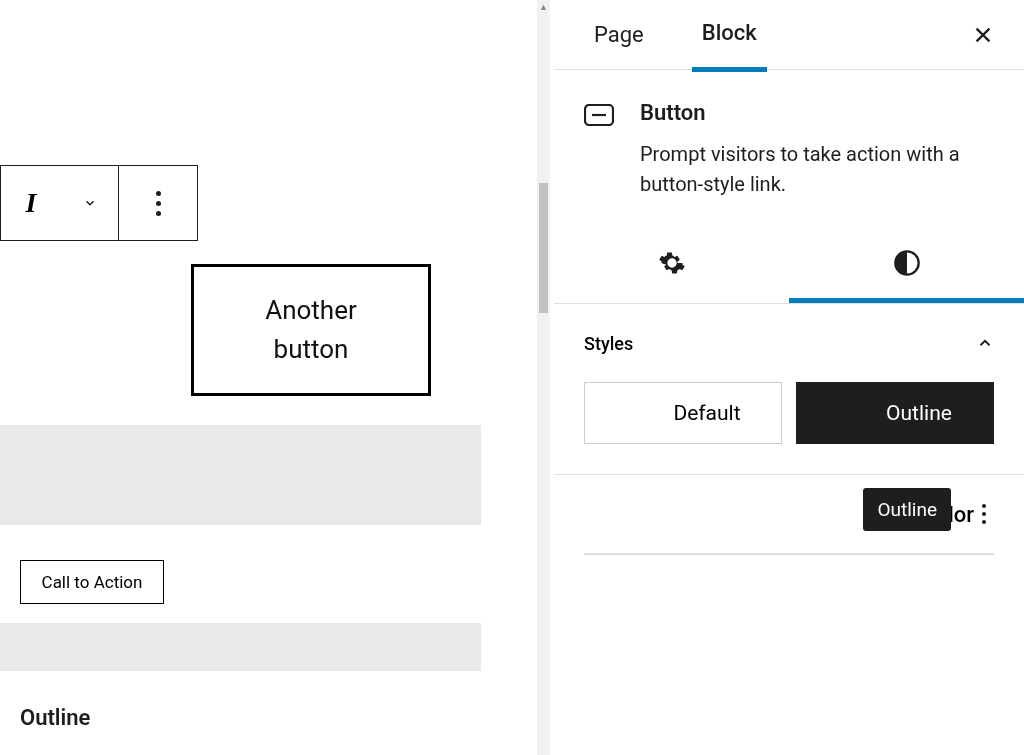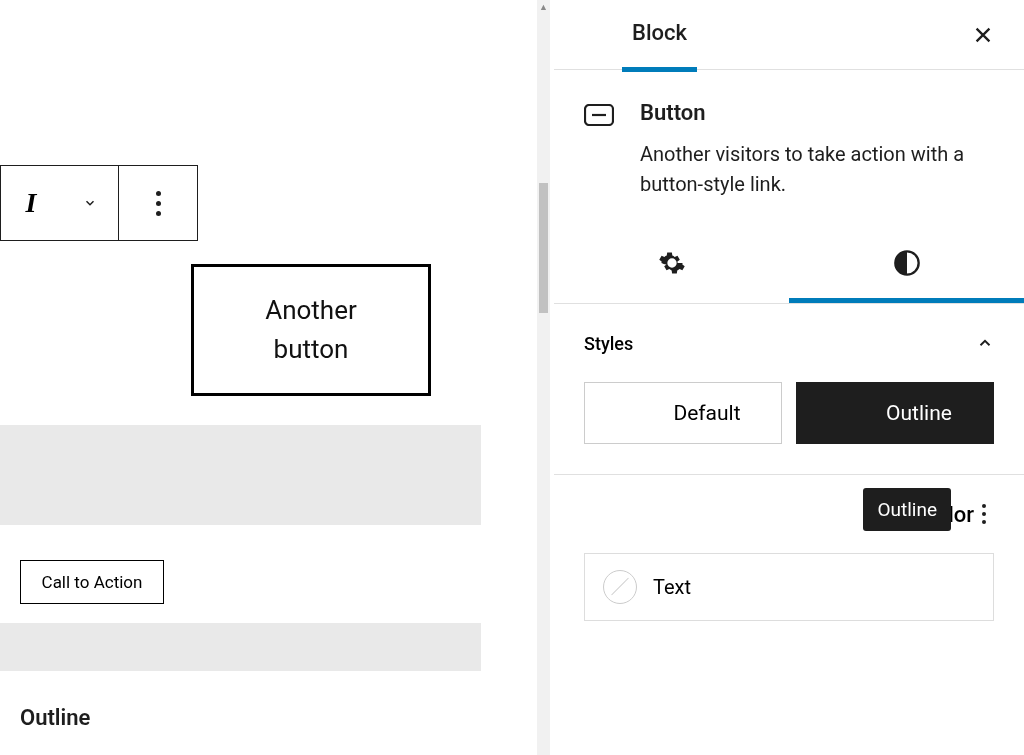--- a/index.html
+++ b/index.html
@@ -104,38 +104,39 @@
 
   <div class="scrollbar">
     <div class="scrollbar-arrow">▲</div>
     <div class="scrollbar-thumb"></div>
   </div>
 </div>
 
 <div class="sidebar">
 
   <div class="tabs">
+    <div class="tab">Page</div>
     <div class="tab active">Block</div>
     <div class="close-x">
       <svg width="22" height="22" viewBox="0 0 24 24">
           <path d="M5 5l14 14M19 5L5 19" stroke="#1e1e1e" stroke-width="2.5"></path>
         </svg>
     </div>
   </div>
 
   <div class="block-header">
     <div class="block-icon-box">
       <svg class="block-icon-svg" viewBox="0 0 30 22">
         <rect x="1" y="1" width="28" height="20" rx="4" fill="none" stroke="#1e1e1e" stroke-width="2.2"></rect>
         <line x1="8" y1="11" x2="22" y2="11" stroke="#1e1e1e" stroke-width="2.2"></line>
       </svg>
     </div>
     <div>
       <div class="block-title">Button</div>
-      <div class="block-desc">Another visitors to take action with a button-style link.</div>
+      <div class="block-desc">Prompt visitors to take action with a button-style link.</div>
     </div>
   </div>
 
   <div class="subtab-row">
     <div class="subtab">
       <svg class="gear-svg" viewBox="0 0 24 24">
           <path d="M12 8a4 4 0 100 8 4 4 0 000-8zm9 4a7 7 0 01-.1 1.2l2 1.6-2 3.4-2.4-1a7 7 0 01-2 1.2l-.4 2.6h-4l-.4-2.6a7 7 0 01-2-1.2l-2.4 1-2-3.4 2-1.6A7 7 0 013 12a7 7 0 01.1-1.2l-2-1.6 2-3.4 2.4 1a7 7 0 012-1.2L7.9 3h4l.4 2.6a7 7 0 012 1.2l2.4-1 2 3.4-2 1.6c.1.4.1.8.1 1.2z"></path>
         </svg>
     </div>
     <div class="subtab active">
@@ -166,19 +167,15 @@
   <div class="color-head">
     <span>Color</span>
     <div class="color-menu-dots">
       <span class="d"></span>
         <span class="d"></span>
         <span class="d"></span>
     </div>
   </div>
 
   <div class="color-panel">
-    <div class="color-row">
-      <div class="swatch-none"></div>
-      <span>Text</span>
-    </div>
   </div>
 
 </div>
 
 </body></html>

